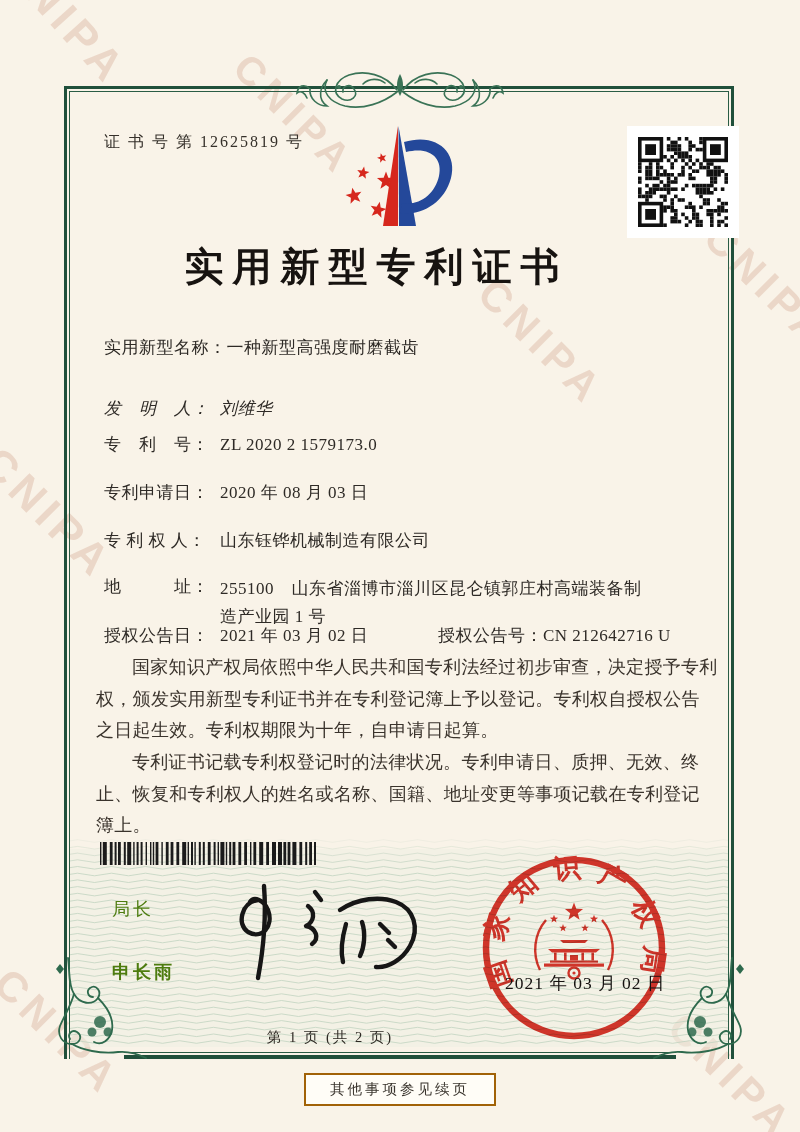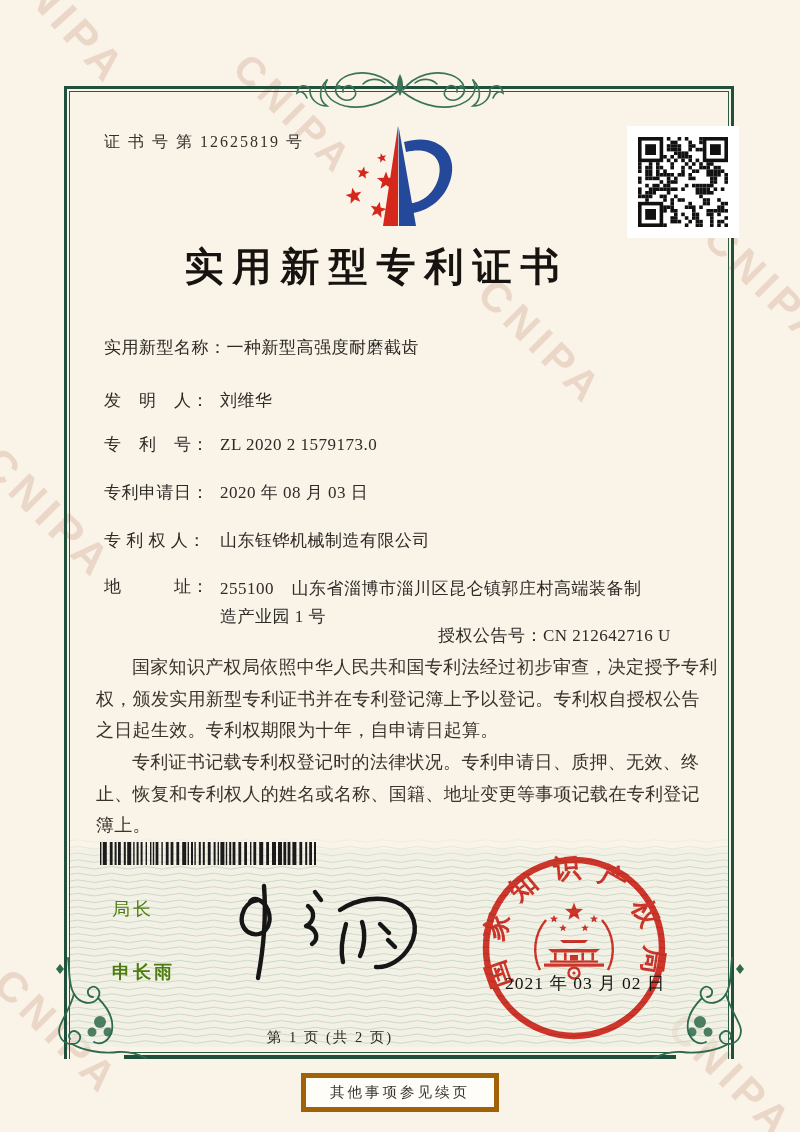--- a/index.html
+++ b/index.html
@@ -49,21 +49,21 @@
   .signer{position:absolute;left:112px;top:897px;z-index:4;
     font-family:"Liberation Sans", sans-serif;font-size:18px;letter-spacing:3px;color:#4d7c0f;}
   .signer .nm{margin-top:39px;font-weight:bold;}
   .signature{position:absolute;left:212px;top:872px;z-index:5;}
   .seal{position:absolute;left:477px;top:851px;z-index:5;mix-blend-mode:multiply;opacity:.93;}
   .stampdate{position:absolute;left:505px;top:971px;z-index:6;font-size:17.5px;
     letter-spacing:1px;color:#151210;}
   .pageinfo{position:absolute;left:0;top:1028px;width:660px;text-align:center;
     font-size:14.5px;letter-spacing:2px;z-index:4;color:#2c2822;}
   .contbox{position:absolute;left:50%;top:1073px;transform:translateX(-50%);
-    border:5px solid #a16207;background:#fffdf7;padding:5px 24px;
+    border:2px solid #a16207;background:#fffdf7;padding:5px 24px;
     font-size:14.5px;letter-spacing:3px;z-index:4;color:#3a352e;}
 </style>
 </head>
 <body>
 
 <div class="page">
 
   <div class="wm" style="left:-18px;top:-8px;font-size:44px;transform:rotate(48deg);">CNIPA</div>
   <div class="wm" style="left:218px;top:92px;font-size:40px;">CNIPA</div>
   <div class="wm" style="left:462px;top:318px;font-size:42px;">CNIPA</div>
@@ -397,36 +397,37 @@
         <rect x="3.6" y="68.4" width="18" height="18" fill="#fff"></rect>
         <rect x="7.2" y="72" width="10.8" height="10.8" fill="#111"></rect>
       </svg>
   </div>
 
   <div class="title">实用新型专利证书</div>
 
   <div class="frow" style="top:336px;text-align:right;">
     <span class="flabel">实用新型名称：</span><span>一种新型高强度耐磨截齿</span>
   </div>
-  <div class="frow" style="top:389px;">
+  <div class="frow" style="top:397px;font-style:italic;">
     <span class="flabel">发　明　人：</span><span>刘维华</span>
   </div>
   <div class="frow" style="top:433px;">
     <span class="flabel">专　利　号：</span><span>ZL 2020 2 1579173.0</span>
   </div>
   <div class="frow" style="top:481px;">
     <span class="flabel">专利申请日：</span><span>2020 年 08 月 03 日</span>
   </div>
   <div class="frow" style="top:529px;">
     <span class="flabel">专 利 权 人：</span><span>山东钰铧机械制造有限公司</span>
   </div>
   <div class="frow" style="top:575px;">
     <span class="flabel">地　　　址：</span><span class="addr-val">255100　山东省淄博市淄川区昆仑镇郭庄村高端装备制造产业园 1 号</span>
   </div>
   <div class="frow grant-row" style="top:624px;">
+    <span><span class="flabel">授权公告日：</span><span>2021 年 03 月 02 日</span></span>
     <span class="grant2"><span>授权公告号：</span><span>CN 212642716 U</span></span>
   </div>
 
   <div class="body-text">
     <p>国家知识产权局依照中华人民共和国专利法经过初步审查，决定授予专利权，颁发实用新型专利证书并在专利登记簿上予以登记。专利权自授权公告之日起生效。专利权期限为十年，自申请日起算。</p>
     <p>专利证书记载专利权登记时的法律状况。专利申请日、质押、无效、终止、恢复和专利权人的姓名或名称、国籍、地址变更等事项记载在专利登记簿上。</p>
   </div>
 
   <svg class="barcode" id="barcode-svg" width="222" height="23" viewBox="0 0 222 23">
       <rect x="0" y="0" width="1.4" height="23" fill="#1b1b1b"></rect>

